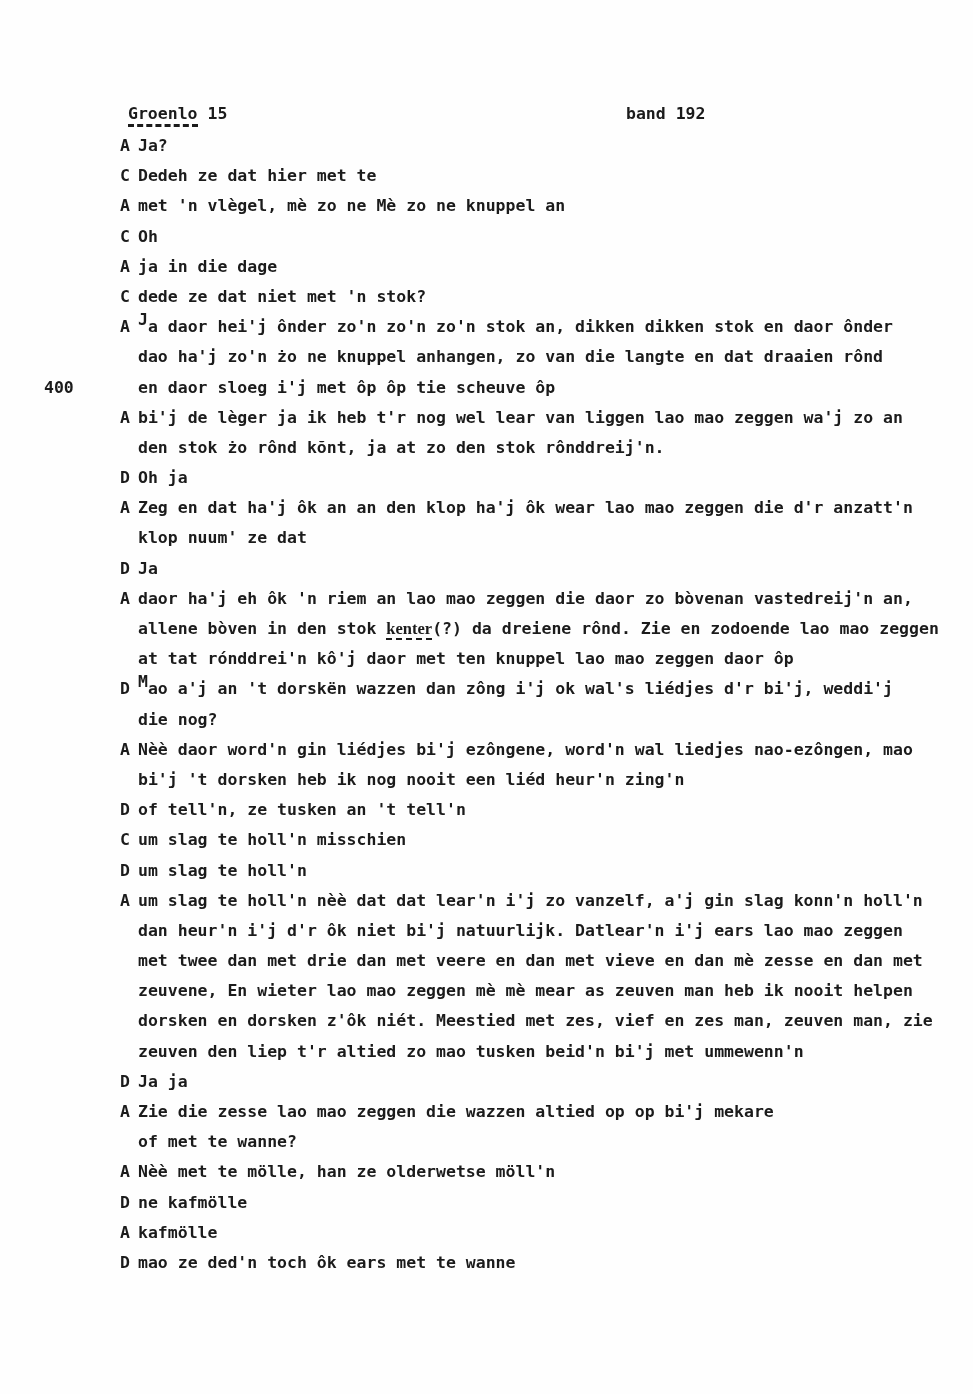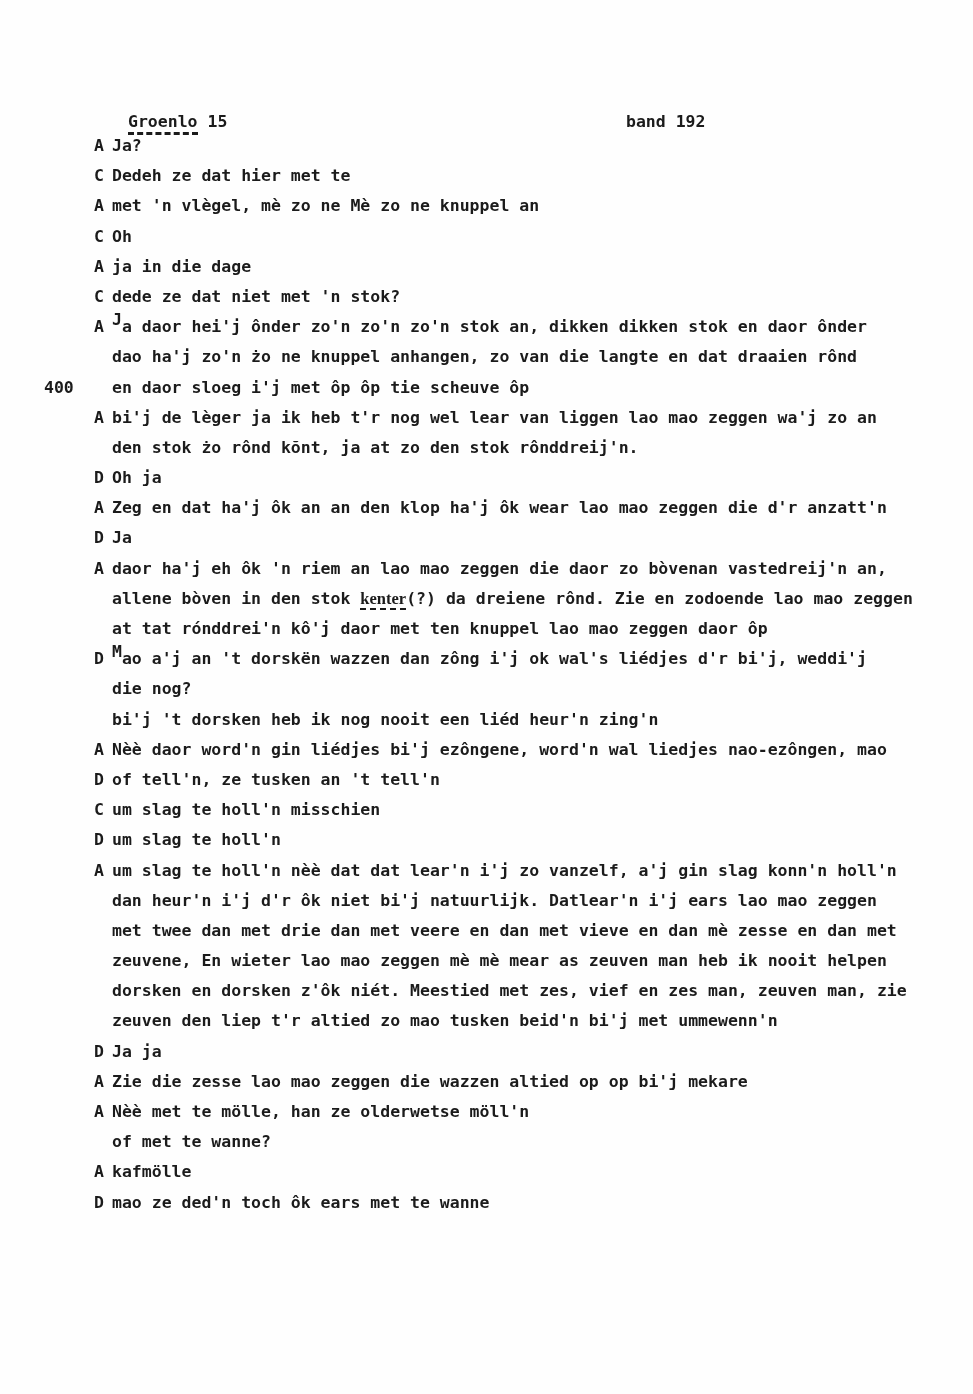--- a/index.html
+++ b/index.html
@@ -16,21 +16,21 @@
     font-weight: bold;
     font-size: 16.5px;
     color: #1b1b1b;
   }
   .page {
     position: absolute;
     inset: 0;
   }
   .header {
     position: absolute;
-    top: 112px;
+    top: 104px;
     left: 0;
     width: 100%;
     height: 32px;
     white-space: pre;
   }
   .title {
     position: absolute;
     left: 128px;
     top: 0;
   }
@@ -47,21 +47,21 @@
   .lines {
     position: absolute;
     top: 131px;
     left: 0;
     width: 100%;
   }
   .line {
     position: relative;
     height: 30.2px;
     line-height: 30.2px;
-    padding-left: 94px;
+    padding-left: 120px;
     white-space: pre;
   }
   .speaker {
     display: inline-block;
     width: 18px;
   }
   .margin-note {
     position: absolute;
     left: 44px;
     top: 0;
@@ -91,37 +91,39 @@
       <div class="line"><span class="speaker">C</span><span class="text"><span>Oh</span></span></div>
       <div class="line"><span class="speaker">A</span><span class="text"><span>ja in die dage</span></span></div>
       <div class="line"><span class="speaker">C</span><span class="text"><span>dede ze dat niet met 'n stok?</span></span></div>
       <div class="line"><span class="speaker">A</span><span class="text"><span class="sup">J</span><span>a daor hei'j ônder zo'n zo'n zo'n stok an, dikken dikken stok en daor ônder</span></span></div>
       <div class="line"><span class="speaker"></span><span class="text"><span>dao ha'j zo'n żo ne knuppel anhangen, zo van die langte en dat draaien rônd</span></span></div>
       <div class="line"><span class="margin-note">400</span><span class="speaker"></span><span class="text"><span>en daor sloeg i'j met ôp ôp tie scheuve ôp</span></span></div>
       <div class="line"><span class="speaker">A</span><span class="text"><span>bi'j de lèger ja ik heb t'r nog wel lear van liggen lao mao zeggen wa'j zo an</span></span></div>
       <div class="line"><span class="speaker"></span><span class="text"><span>den stok żo rônd kŏnt, ja at zo den stok rônddreij'n.</span></span></div>
       <div class="line"><span class="speaker">D</span><span class="text"><span>Oh ja</span></span></div>
       <div class="line"><span class="speaker">A</span><span class="text"><span>Zeg en dat ha'j ôk an an den klop ha'j ôk wear lao mao zeggen die d'r anzatt'n</span></span></div>
+      <div class="line"><span class="speaker"></span><span class="text"><span>klop nuum' ze dat</span></span></div>
       <div class="line"><span class="speaker">D</span><span class="text"><span>Ja</span></span></div>
       <div class="line"><span class="speaker">A</span><span class="text"><span>daor ha'j eh ôk 'n riem an lao mao zeggen die daor zo bòvenan vastedreij'n an,</span></span></div>
       <div class="line"><span class="speaker"></span><span class="text"><span>allene bòven in den stok </span><span class="udash">kenter</span><span>(?) da dreiene rônd. Zie en zodoende lao mao zeggen</span></span></div>
       <div class="line"><span class="speaker"></span><span class="text"><span>at tat rónddrei'n kô'j daor met ten knuppel lao mao zeggen daor ôp</span></span></div>
       <div class="line"><span class="speaker">D</span><span class="text"><span class="sup">M</span><span>ao a'j an 't dorskën wazzen dan zông i'j ok wal's liédjes d'r bi'j, weddi'j</span></span></div>
       <div class="line"><span class="speaker"></span><span class="text"><span>die nog?</span></span></div>
+      <div class="line"><span class="speaker">A</span><span class="text"><span>Nèè daor word'n gin liédjes bi'j ezôngene, word'n wal liedjes nao-ezôngen, mao</span></span></div>
       <div class="line"><span class="speaker"></span><span class="text"><span>bi'j 't dorsken heb ik nog nooit een liéd heur'n zing'n</span></span></div>
-      <div class="line"><span class="speaker">A</span><span class="text"><span>Nèè daor word'n gin liédjes bi'j ezôngene, word'n wal liedjes nao-ezôngen, mao</span></span></div>
       <div class="line"><span class="speaker">D</span><span class="text"><span>of tell'n, ze tusken an 't tell'n</span></span></div>
       <div class="line"><span class="speaker">C</span><span class="text"><span>um slag te holl'n misschien</span></span></div>
       <div class="line"><span class="speaker">D</span><span class="text"><span>um slag te holl'n</span></span></div>
       <div class="line"><span class="speaker">A</span><span class="text"><span>um slag te holl'n nèè dat dat lear'n i'j zo vanzelf, a'j gin slag konn'n holl'n</span></span></div>
       <div class="line"><span class="speaker"></span><span class="text"><span>dan heur'n i'j d'r ôk niet bi'j natuurlijk. Datlear'n i'j ears lao mao zeggen</span></span></div>
       <div class="line"><span class="speaker"></span><span class="text"><span>met twee dan met drie dan met veere en dan met vieve en dan mè zesse en dan met</span></span></div>
       <div class="line"><span class="speaker"></span><span class="text"><span>zeuvene, En wieter lao mao zeggen mè mè mear as zeuven man heb ik nooit helpen</span></span></div>
       <div class="line"><span class="speaker"></span><span class="text"><span>dorsken en dorsken z'ôk niét. Meestied met zes, vief en zes man, zeuven man, zie</span></span></div>
       <div class="line"><span class="speaker"></span><span class="text"><span>zeuven den liep t'r altied zo mao tusken beid'n bi'j met ummewenn'n</span></span></div>
       <div class="line"><span class="speaker">D</span><span class="text"><span>Ja ja</span></span></div>
       <div class="line"><span class="speaker">A</span><span class="text"><span>Zie die zesse lao mao zeggen die wazzen altied op op bi'j mekare</span></span></div>
+      <div class="line"><span class="speaker"></span><span class="text"><span>of met te wanne?</span></span></div>
       <div class="line"><span class="speaker">A</span><span class="text"><span>Nèè met te mölle, han ze olderwetse möll'n</span></span></div>
-      <div class="line"><span class="speaker"></span><span class="text"><span>of met te wanne?</span></span></div>
+      <div class="line"><span class="speaker">D</span><span class="text"><span>ne kafmölle</span></span></div>
       <div class="line"><span class="speaker">A</span><span class="text"><span>kafmölle</span></span></div>
       <div class="line"><span class="speaker">D</span><span class="text"><span>mao ze ded'n toch ôk ears met te wanne</span></span></div>
     </div>
 </div>
 
 </body></html>

